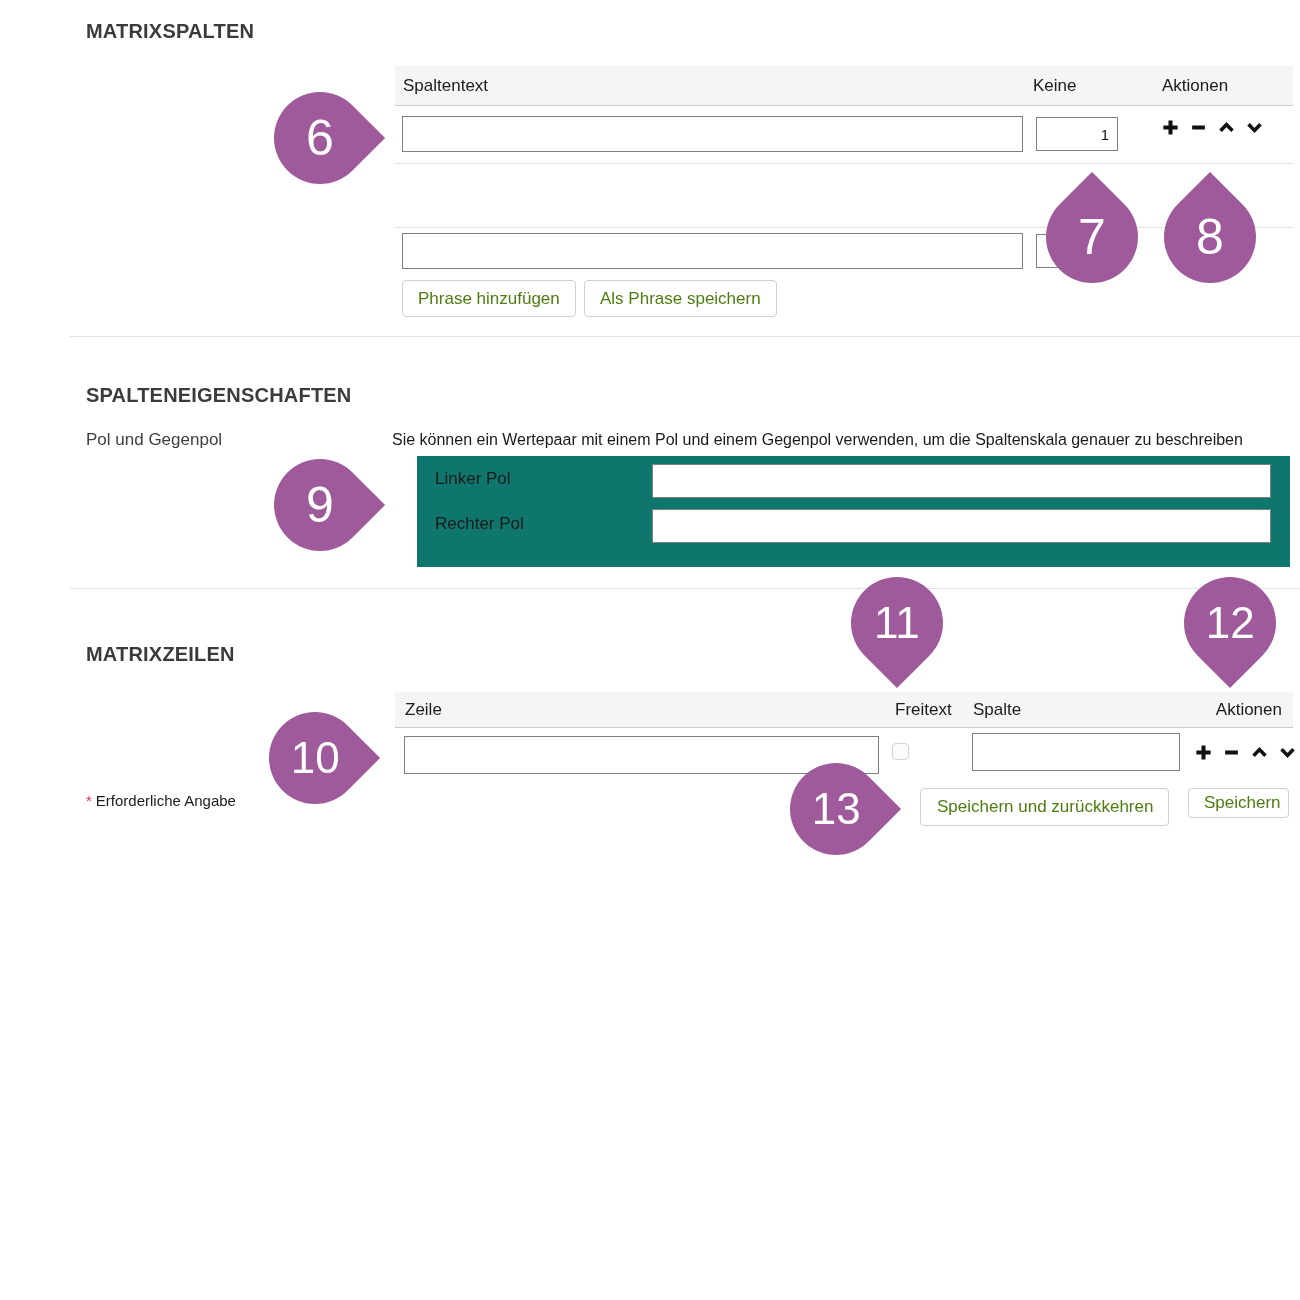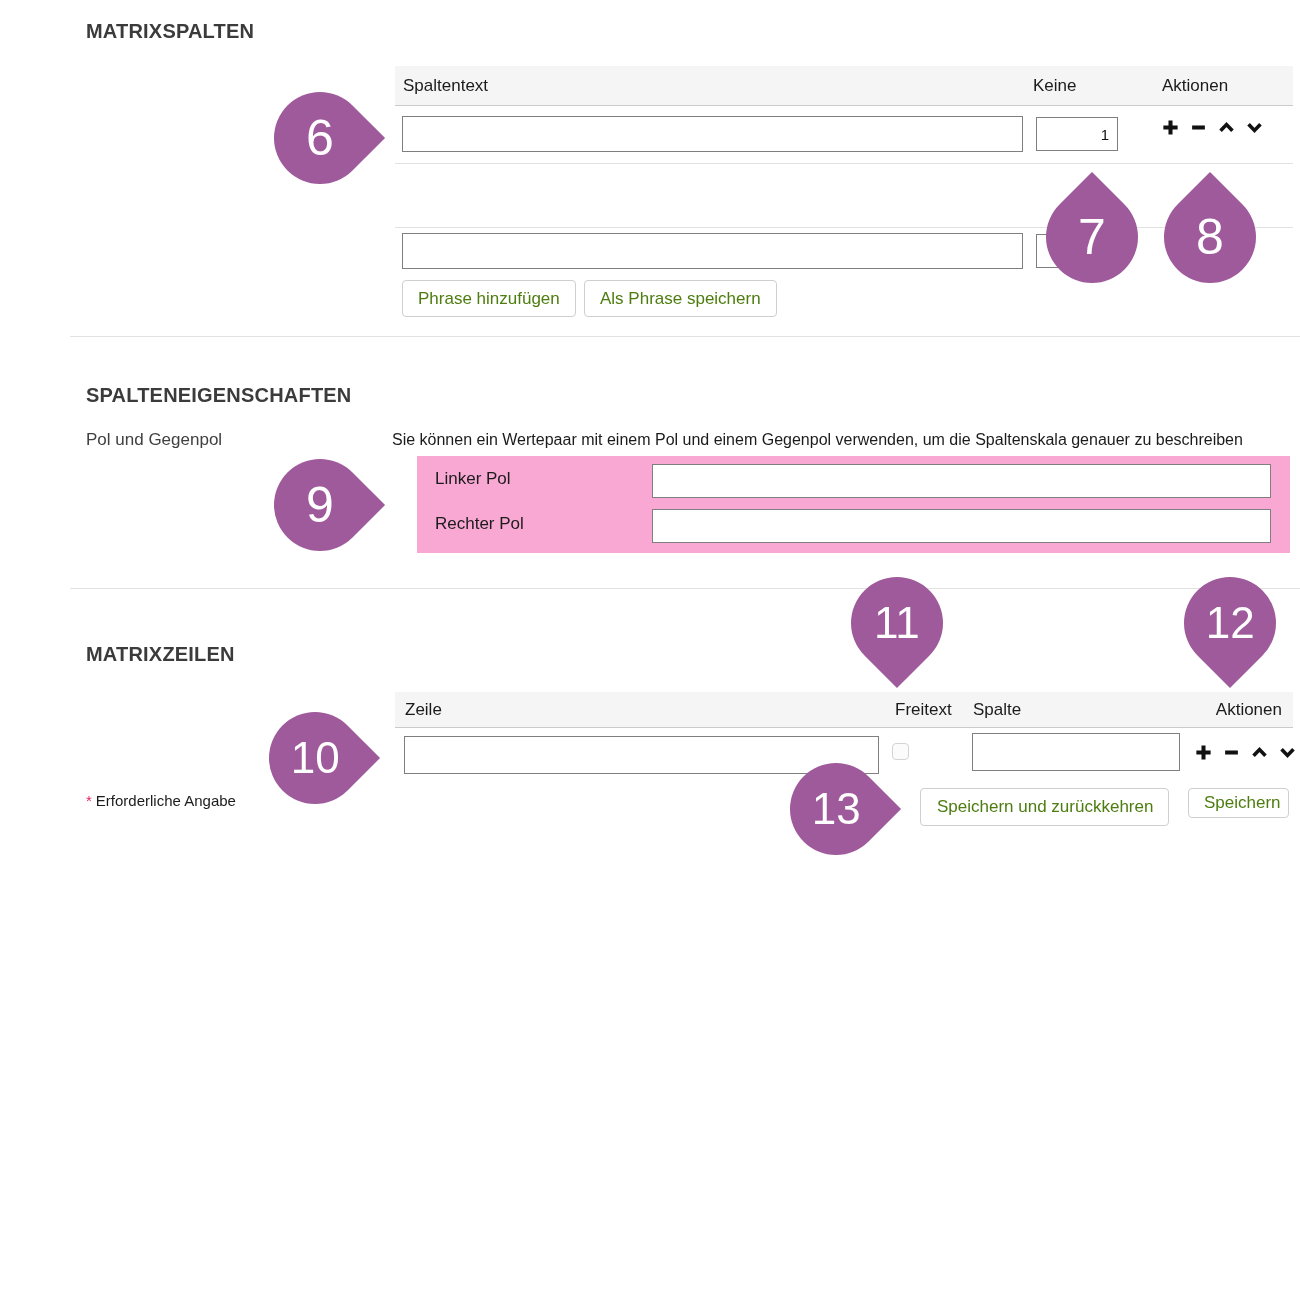--- a/index.html
+++ b/index.html
@@ -25,21 +25,21 @@
   .action-icon { display:inline-flex; width:17px; height:17px; cursor:pointer; }
   .action-icon svg { width:17px; height:17px; }
 
   .italic-hint { position:absolute; font-size:17px; font-style:italic; color:#1b1b1b; }
 
   .btn { position:absolute; height:37px; background:#fff; border:1px solid #cfcfcf; border-radius:4px; font-family:inherit; font-size:17px; color:#4d7c0f; padding:0 15px; cursor:pointer; white-space:nowrap; }
 
   .plain-label { position:absolute; font-size:17px; color:#404040; }
   .small-label { position:absolute; font-size:16px; color:#1b1b1b; }
 
-  .panel { position:absolute; left:377px; top:456px; width:873px; height:97px; background:#f9a8d4; }
+  .panel { position:absolute; left:377px; top:456px; width:873px; height:111px; background:#0f766e; }
   .panel .pol-label { position:absolute; left:18px; font-size:17px; color:#1b1b1b; }
   .panel .pol-input { position:absolute; left:235px; width:619px; height:34px; }
 
   .checkbox { position:absolute; width:17px; height:17px; appearance:none; -webkit-appearance:none; border:1px solid #d4d4d4; border-radius:4px; background:#fbfbfb; cursor:pointer; }
 
   .required-note { position:absolute; left:46px; top:792px; font-size:15px; color:#1b1b1b; }
   .required-note .star { color:#e2265f; margin-right:4px; }
 
   
   .marker { position:absolute; width:92px; height:92px; background:#9f5a9b; display:flex; align-items:center; justify-content:center; z-index:20; }

